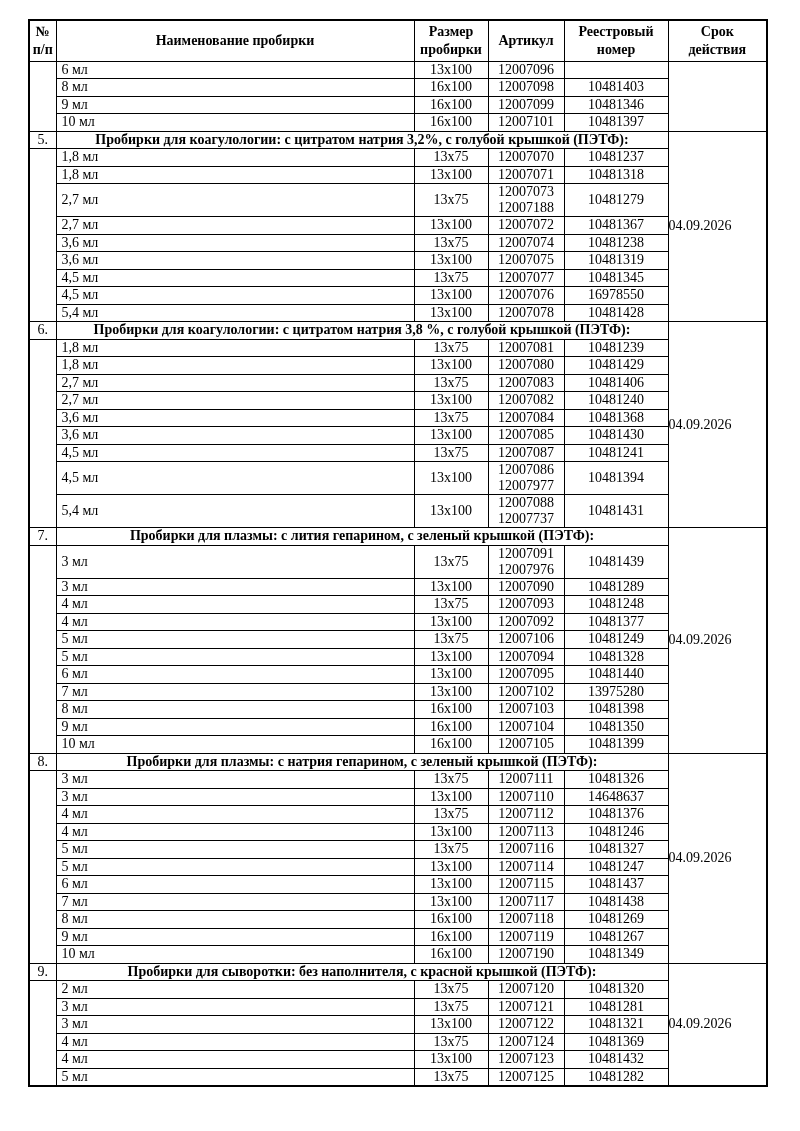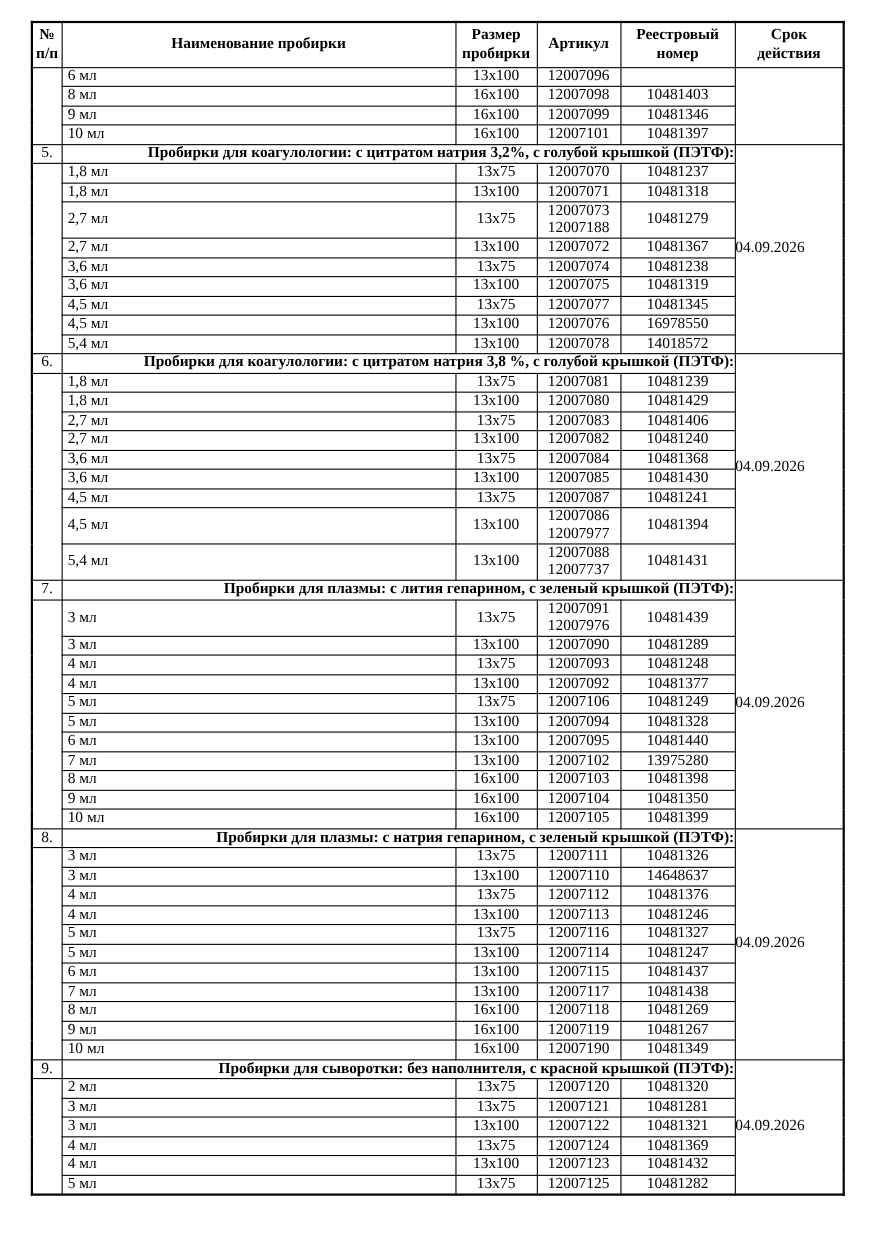--- a/index.html
+++ b/index.html
@@ -46,21 +46,21 @@
     line-height: 16px;
   }
   td.center {
     text-align: center;
     vertical-align: middle;
     line-height: 16px;
   }
   td.article { white-space: pre-line; margin-top: 26px; }
   td.section-title {
     font-weight: bold;
-    text-align: right;
+    text-align: center;
     vertical-align: middle;
     font-size: 14px;
   }
   td.num {
     text-align: center;
     vertical-align: middle;
   }
   td.validity {
     text-align: left;
     vertical-align: middle;
@@ -171,21 +171,21 @@
       <tr>
         <td class="name">4,5 мл</td>
         <td class="center">13x100</td>
         <td class="center article">12007076</td>
         <td class="center">16978550</td>
       </tr>
       <tr>
         <td class="name">5,4 мл</td>
         <td class="center">13x100</td>
         <td class="center article">12007078</td>
-        <td class="center">14018572</td>
+        <td class="center">10481428</td>
       </tr>
       <tr>
         <td class="num">6.</td>
         <td class="section-title" colspan="4">Пробирки для коагулологии: с цитратом натрия 3,8 %, с голубой крышкой (ПЭТФ):</td>
         <td class="validity" rowspan="10">04.09.2026</td>
       </tr>
       <tr>
         <td class="num" rowspan="9"></td>
         <td class="name">1,8 мл</td>
         <td class="center">13x75</td>

